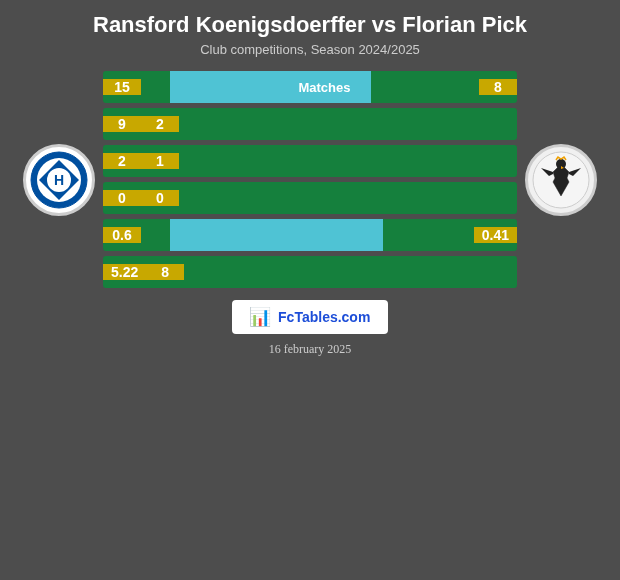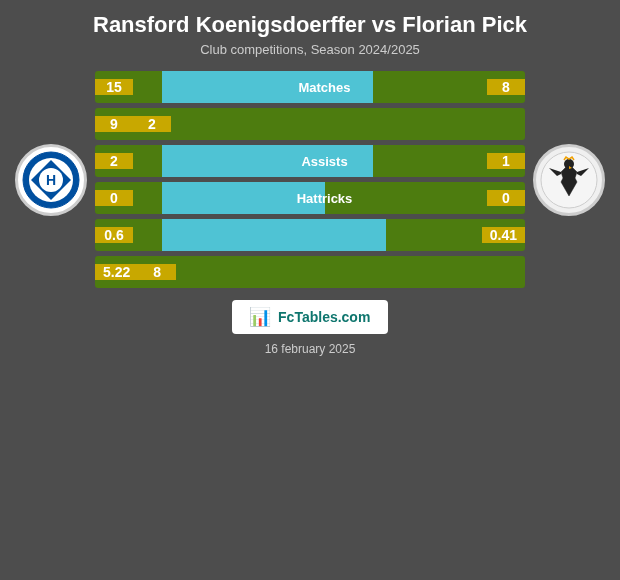--- a/index.html
+++ b/index.html
@@ -11,21 +11,21 @@
       overflow: hidden;
     }
 
     .page-wrapper {
       width: 620px;
       height: 580px;
       background-color: #4d4d4d;
       display: flex;
       flex-direction: column;
       align-items: center;
-      padding: 12px 2px;
+      padding: 12px 10px;
     }
 
     .main-title {
       color: #ffffff;
       font-size: 22px;
       font-weight: bold;
       text-align: center;
       margin-bottom: 4px;
     }
 
@@ -57,21 +57,21 @@
       display: flex;
       align-items: center;
       justify-content: center;
       overflow: hidden;
     }
 
     .stat-row {
       display: flex;
       flex-direction: row;
       height: 32px;
-      background-color: #4d7c0f;
+      background-color: #15803d;
       border-radius: 3px;
       overflow: hidden;
       position: relative;
       align-items: center;
     }
 
     .stat-left-val {
       background-color: #c8a800;
       color: #ffffff;
       font-weight: bold;
@@ -149,30 +149,31 @@
       align-items: center;
       gap: 6px;
     }
 
     .watermark-icon {
       color: #2a6099;
       font-size: 18px;
     }
 
     .watermark-text {
-      color: #0f766e;
+      color: #1d4ed8;
       font-size: 14px;
       font-weight: bold;
     }
 
     .date-text {
       color: #cccccc;
       font-size: 12px;
       text-align: center;
       margin-top: 8px;
+      font-family: Liberation Serif, serif;
     }
 
     .team-logos-area {
       display: flex;
       flex-direction: row;
       align-items: center;
       width: 100%;
       justify-content: space-between;
       padding: 0 5px;
     }
@@ -233,32 +234,24 @@
             <span class="stat-label">Matches</span>
           </div>
           <div class="stat-right-val">8</div>
         </div>
         <div class="stat-row">
           <div class="stat-left-val">9</div>
           <div class="stat-right-val">2</div>
         </div>
         <div class="stat-row">
           <div class="stat-left-val">2</div>
-          <div class="stat-bar-container">
-            <div class="left-bar" style="width: 65%; background-color: rgb(79, 195, 212);"></div>
-            <span class="stat-label">Assists</span>
-          </div>
           <div class="stat-right-val">1</div>
         </div>
         <div class="stat-row">
           <div class="stat-left-val">0</div>
-          <div class="stat-bar-container">
-            <div class="left-bar" style="width: 50%; background-color: rgb(79, 195, 212);"></div>
-            <span class="stat-label">Hattricks</span>
-          </div>
           <div class="stat-right-val">0</div>
         </div>
         <div class="stat-row">
           <div class="stat-left-val">0.6</div>
           <div class="stat-bar-container">
             <div class="left-bar" style="width: 70%; background-color: rgb(79, 195, 212);"></div>
           </div>
           <div class="stat-right-val">0.41</div>
         </div>
         <div class="stat-row">

